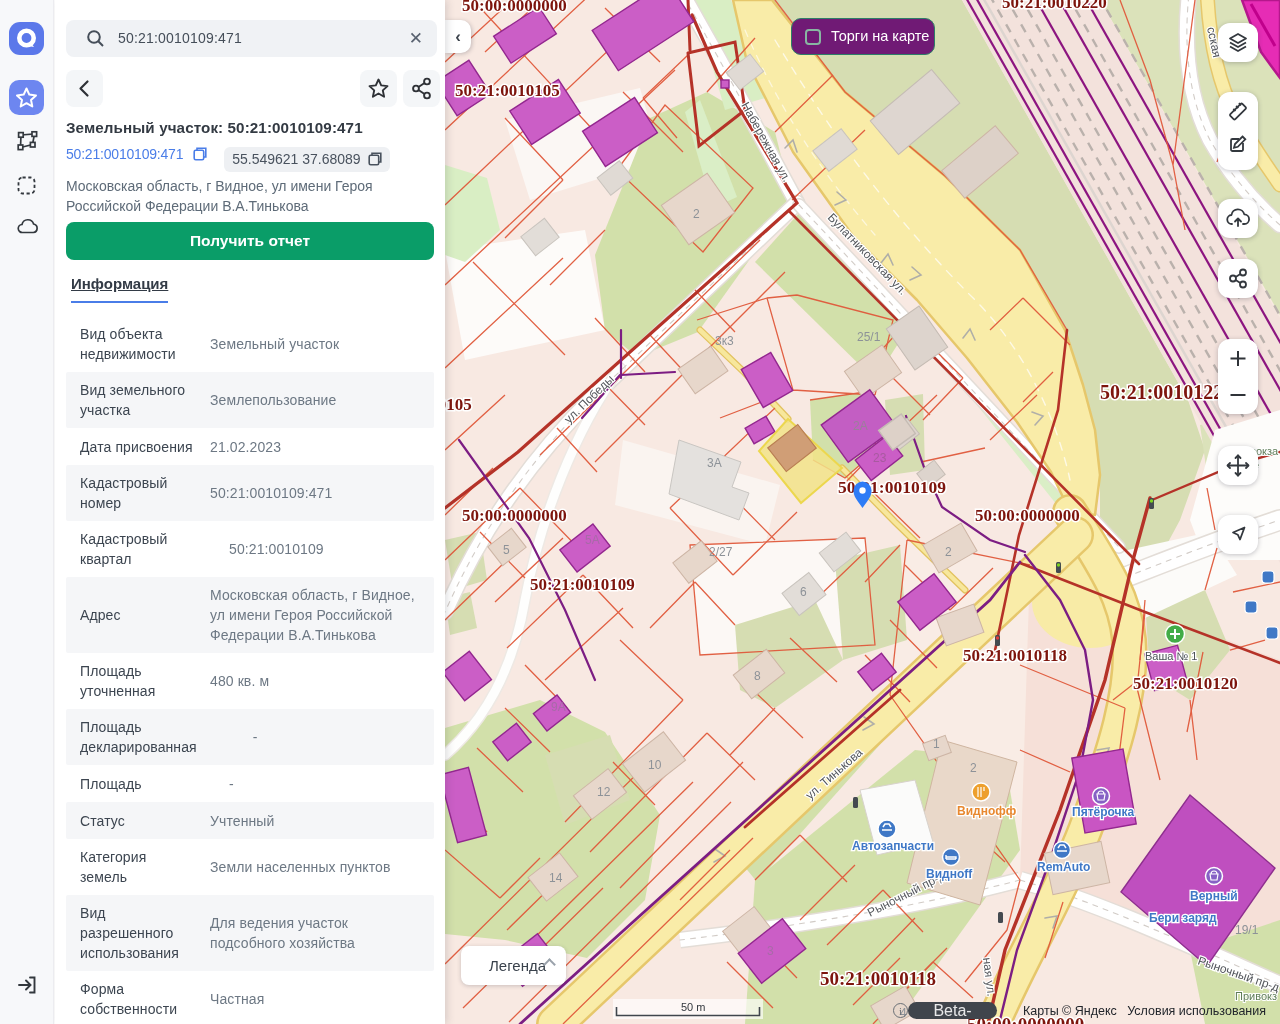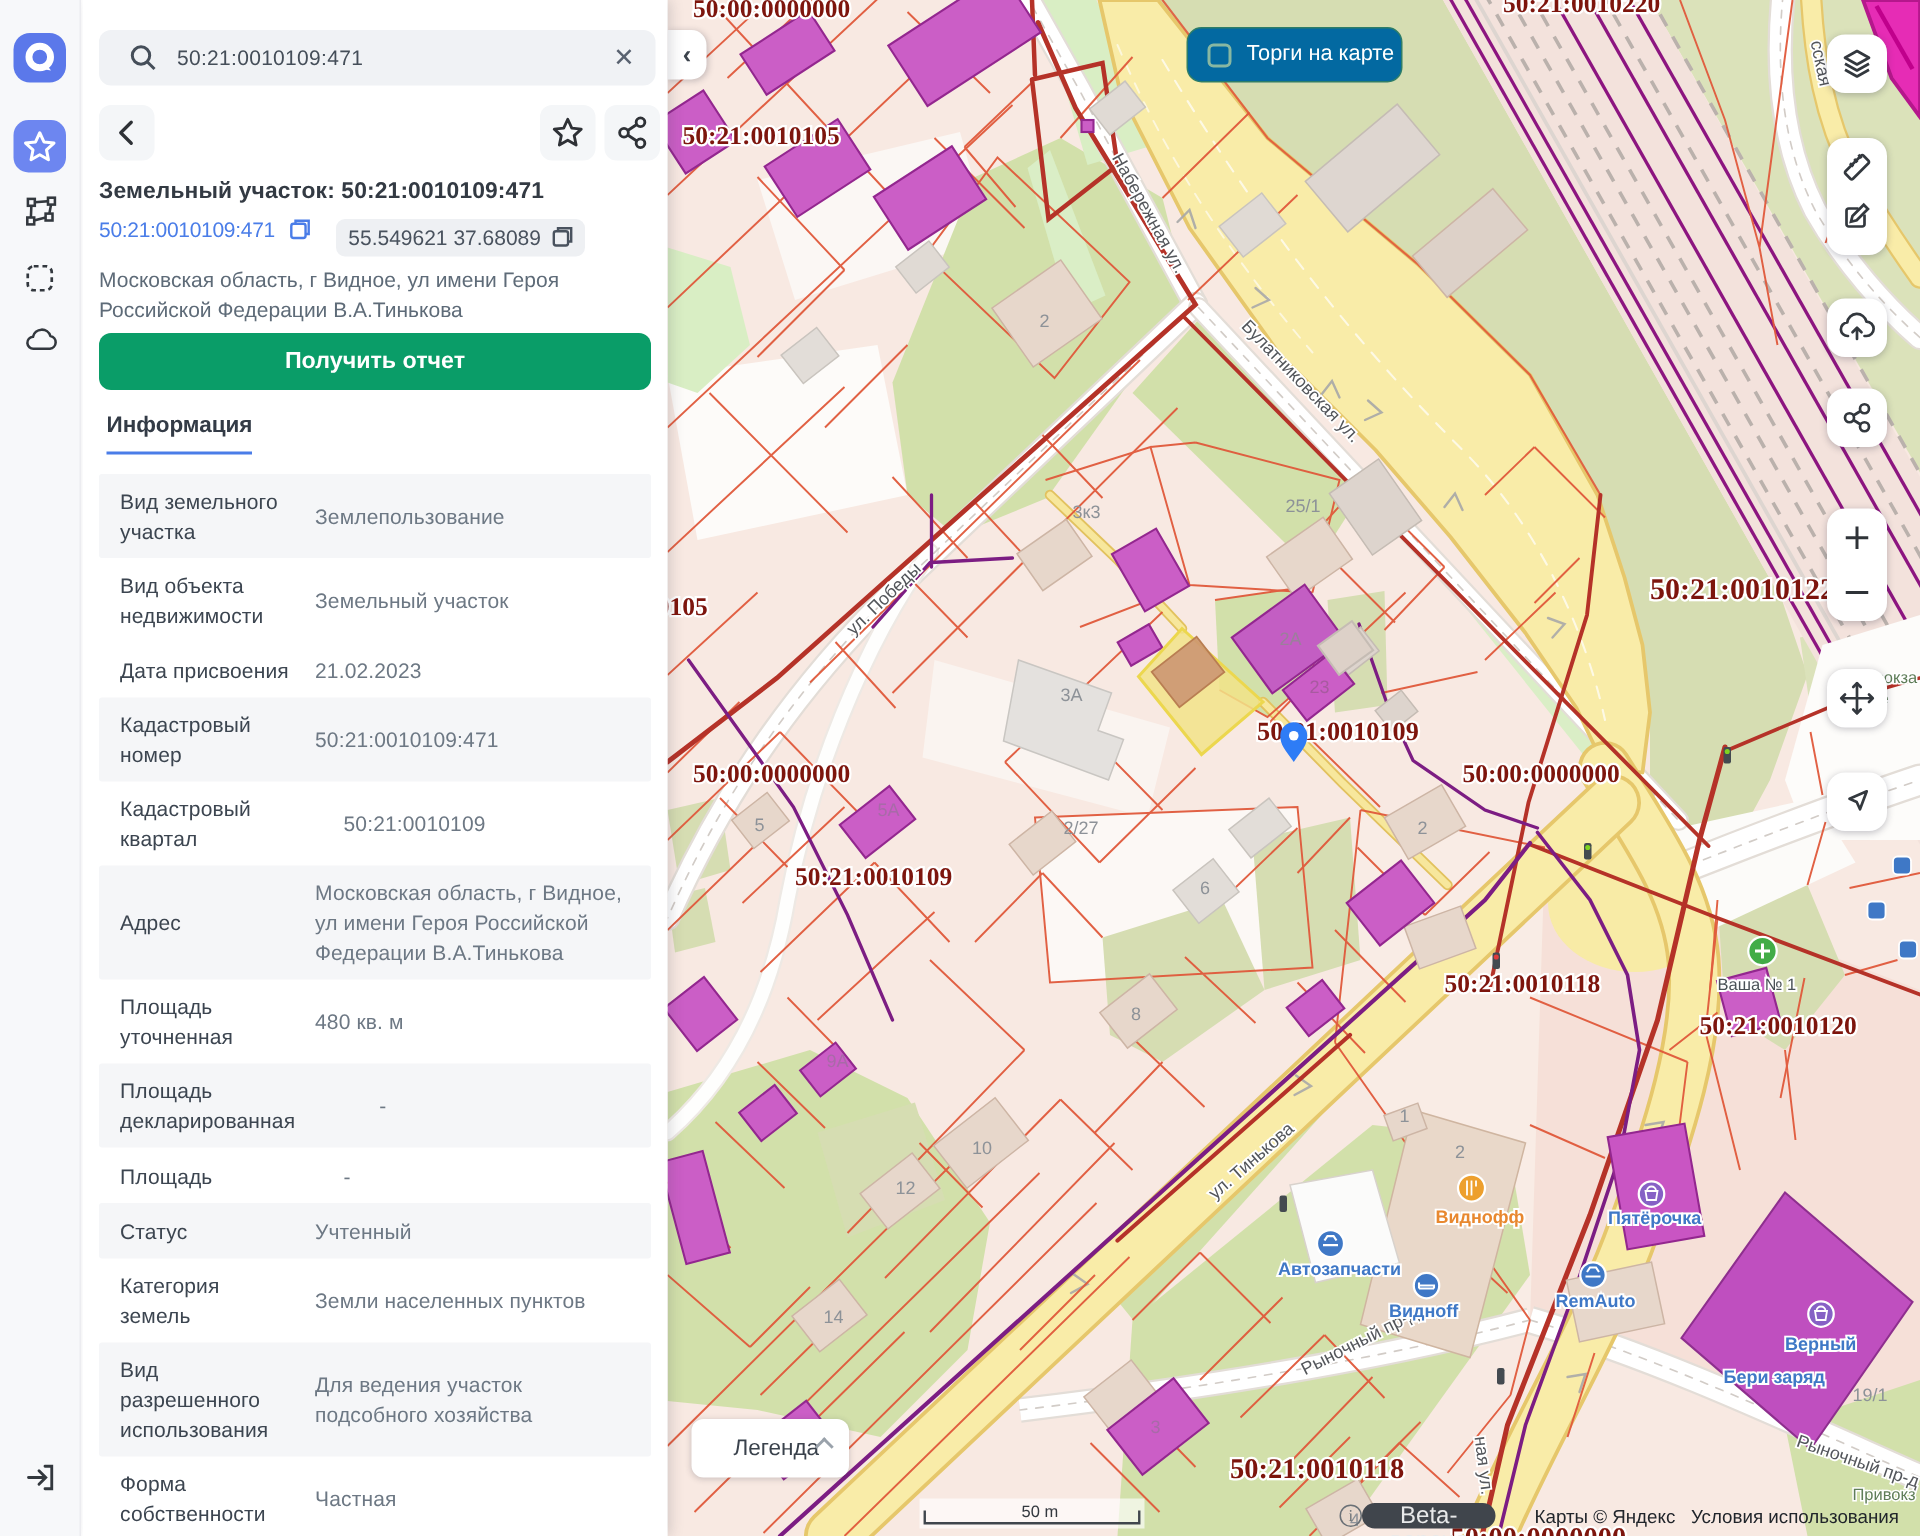--- a/index.html
+++ b/index.html
@@ -13,32 +13,32 @@
   
   #panel { position:absolute; left:55px; top:0; width:390px; height:1024px; background:#ffffff; z-index:25; overflow:hidden; box-shadow:2px 0 8px rgba(60,60,80,0.18); }
   #search { position:absolute; left:11px; top:20px; width:371px; height:37px; background:#f0f2f5; border-radius:8px; color:#454e59; font-size:15px; line-height:37px; }
   #search .q { position:absolute; left:52px; top:0; font-size:14px; letter-spacing:0.2px; }
   #search .x { position:absolute; right:14px; top:0; color:#596270; font-size:17px; }
   .sqbtn { position:absolute; width:37px; height:37px; background:#f4f6f8; border-radius:8px; top:70px; }
   #title { position:absolute; left:11px; top:119px; font-size:15.2px; letter-spacing:-0.1px; font-weight:bold; color:#333a43; letter-spacing:0.1px;text-align:center; }
   #chips { position:absolute; left:11px; top:145px; height:25px; }
   #addr { position:absolute; left:11px; top:176px; width:340px; font-size:14px; line-height:20px; color:#5e6b78; }
   #report { position:absolute; left:11px; top:222px; width:368px; height:38px; background:#0a9d68; border-radius:8px; color:#fff; font-size:15.5px; font-weight:bold; text-align:center; line-height:38px; }
-  #tab { position:absolute; left:16px; top:275px; font-size:15px; font-weight:bold; color:#333b46; padding-bottom:9px; border-bottom:2px solid #4a7de8; }
+  #tab { position:absolute; left:16px; top:275px; font-size:15px; font-weight:bold; color:#333b46; padding-bottom:9px; border-bottom:2px solid #4a7de8;text-decoration:underline; }
   #tbl { position:absolute; left:11px; top:316px; width:368px; font-size:14px; letter-spacing:0.1px; }
   .row { display:flex; padding:0 14px; align-items:center; }
   .row.g { background:#f5f6f8; border-radius:2px; }
   .lab { flex:0 0 130px; padding-right:16px; color:#3c4550; line-height:20px; }
   .val { width:214px; color:#6d7884; line-height:20px; }
   
   #map { position:absolute; left:445px; top:0; width:835px; height:1024px; background:#f8e9e2; }
   
   .mbtn { position:absolute; background:#fff; border-radius:12px; box-shadow:0 1px 5px rgba(40,40,60,0.28); }
   #collapse { position:absolute; left:0; top:20px; width:26px; height:33px; background:#fff; border-radius:0 10px 10px 0; box-shadow:1px 1px 4px rgba(40,40,60,0.25); z-index:5; color:#3c434c; font-size:17px; font-weight:bold; text-align:center; line-height:33px; }
-  #torgi { position:absolute; left:346px; top:18px; width:144px; height:37px; background:#0369a1; border:1px solid #2e7d68; border-radius:10px; z-index:5; }
+  #torgi { position:absolute; left:346px; top:18px; width:144px; height:37px; background:#701a75; border:1px solid #2e7d68; border-radius:10px; z-index:5; }
   #torgi .cb { position:absolute; left:13px; top:10px; width:16px; height:16px; border:2px solid #88b7a2; border-radius:4px; }
   #torgi .t { position:absolute; left:39px; top:9px; color:#fff; font-size:14.5px; }
   #legend { position:absolute; left:16px; top:946px; width:105px; height:39px; background:#fff; border-radius:8px; box-shadow:0 1px 4px rgba(40,40,60,0.22); z-index:5; font-size:15px; color:#3a424c; line-height:39px; padding-left:28px; }
   #legend .ch { position:absolute; right:12px; top:14px; width:9px; height:9px; border-left:2px solid #9aa2ab; border-top:2px solid #9aa2ab; transform:rotate(45deg); }
   #scale { position:absolute; left:168px; top:999px; width:150px; height:20px; background:rgba(255,255,255,0.65); z-index:5; }
   #attr { position:absolute; right:14px; bottom:6px; z-index:5; font-size:12.5px; color:#21252b; }
   #beta { position:absolute; left:463px; top:1002px; width:89px; height:17px; background:#40454c; border-radius:9px; color:#e8e9ea; font-size:16px; text-align:center; line-height:17px; z-index:5; }
   #info { position:absolute; left:448px; top:1003px; width:15px; height:15px; border:1.5px solid #6a7076; border-radius:50%; color:#6a7076; font-size:11px; text-align:center; line-height:15px; z-index:5; font-family:"Liberation Serif",serif; }
 </style>
 </head>
@@ -494,27 +494,27 @@
             <g fill="none" stroke="#49525e" stroke-width="1.6">
               <rect x="1.2" y="3.2" width="9.5" height="9.5" rx="1.5"></rect>
               <path d="M4,3 V1.2 H12.8 V10 H11"></path>
             </g>
           </svg></span>
     </div>
     <div id="addr">Московская область, г Видное, ул имени Героя Российской Федерации В.А.Тинькова</div>
     <div id="report">Получить отчет</div>
     <div id="tab">Информация</div>
     <div id="tbl">
+      <div class="row" style="height:56px;">
+          <div class="lab">Вид объекта недвижимости</div>
+          <div class="val">Земельный участок</div>
+        </div>
       <div class="row g" style="height:56px;">
           <div class="lab">Вид земельного участка</div>
           <div class="val">Землепользование</div>
-        </div>
-      <div class="row" style="height:56px;">
-          <div class="lab">Вид объекта недвижимости</div>
-          <div class="val">Земельный участок</div>
         </div>
       <div class="row" style="height:37px;">
           <div class="lab">Дата присвоения</div>
           <div class="val">21.02.2023</div>
         </div>
       <div class="row g" style="height:56px;">
           <div class="lab">Кадастровый номер</div>
           <div class="val">50:21:0010109:471</div>
         </div>
       <div class="row" style="height:56px;gap:19px;">

